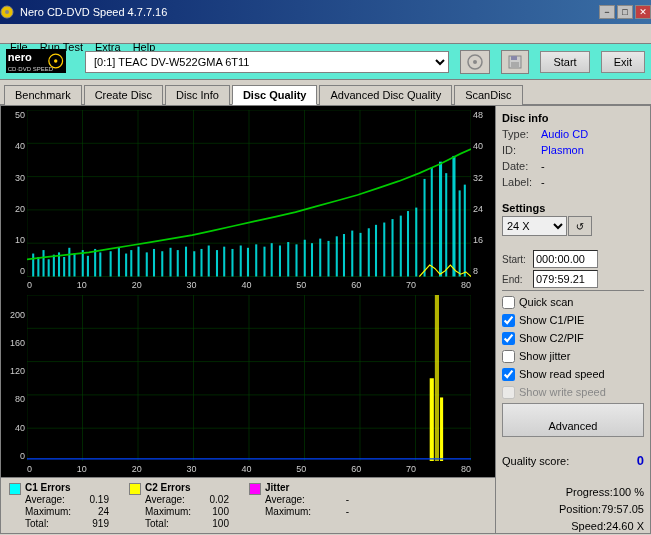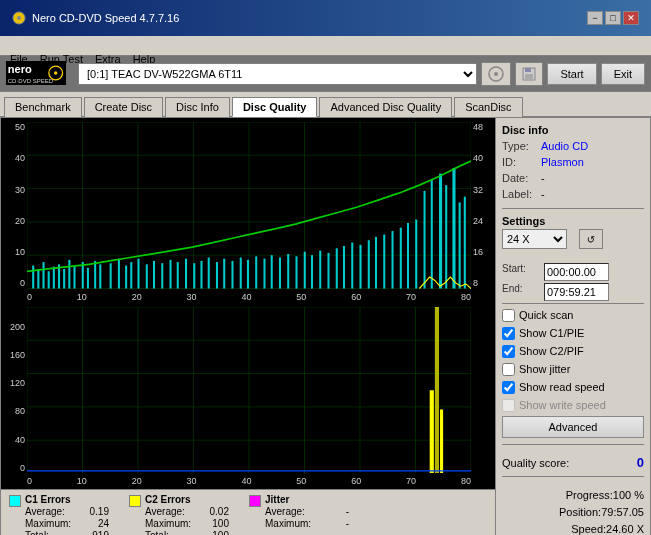--- a/index.html
+++ b/index.html
@@ -2,25 +2,25 @@
 <html><head>
   <meta charset="utf-8">
   <style>
     * { box-sizing: border-box; margin: 0; padding: 0; }
     body { font-family: Arial, sans-serif; font-size: 11px; background: #d4d0c8; width: 651px; height: 535px; overflow: hidden; }
 
     
     .title-bar {
       background: linear-gradient(to right, #0a246a, #3a6ea5);
       color: white;
-      height: 36px;
+      height: 24px;
       display: flex;
       align-items: center;
       justify-content: space-between;
-      padding: 0 12px;
+      padding: 0 0;
       font-size: 11px;
     }
     .title-bar-title { display: flex; align-items: center; gap: 6px; }
     .title-bar-controls { display: flex; gap: 2px; }
     .title-bar-btn {
       width: 16px; height: 14px; background: #c0c0c0; border: 1px solid #888;
       font-size: 9px; display: flex; align-items: center; justify-content: center;
       cursor: pointer; color: #000;
     }
 
@@ -31,26 +31,26 @@
       display: flex;
       align-items: center;
       padding: 0 4px;
       border-bottom: 1px solid #808080;
       font-size: 11px;
     }
     .menu-item { padding: 2px 6px; cursor: pointer; margin-top: 27px; }
 
     
     .toolbar {
-      background: #737373;
+      background: #5eead4;
       height: 36px;
       display: flex;
       align-items: center;
       padding: 2px 6px;
-      gap: 4px;
+      gap: 11px;
       border-bottom: 1px solid #808080;
     }
     .toolbar-logo { margin-right: 8px; }
     .toolbar-logo svg { width: 60px; height: 28px; }
     .drive-select {
       flex: 1;
       height: 22px;
       font-size: 11px;
       border: 1px solid #808080;
       background: white;
@@ -161,21 +161,22 @@
     .info-value.blue { color: #0000ff; }
 
     .section-divider {
       height: 1px;
       background: #808080;
       margin: 2px 0;
     }
 
     .settings-row {
       display: flex;
-      gap: 12px;
+      align-items: center;
+      gap: 1px;
       margin-bottom: 2px;
     }
     .speed-select {
       width: 65px;
       height: 20px;
       font-size: 11px;
       border: 1px solid #808080;
     }
     .time-input {
       width: 65px;
@@ -191,21 +192,21 @@
       gap: 4px;
       font-size: 11px;
       line-height: 18px;
     }
     .checkbox-row input[type=checkbox] { margin: 0; }
 
     .advanced-btn {
       background: linear-gradient(to bottom, #e8e8e8, #d0d0d0);
       border: 1px solid #888;
       height: 22px;
-      padding: 4px 12px;
+      padding: 16px 12px;
       cursor: pointer;
       font-size: 11px;
       width: 100%;
       margin-top: 2px;
     }
 
     .quality-row {
       display: flex;
       align-items: center;
       justify-content: space-between;

